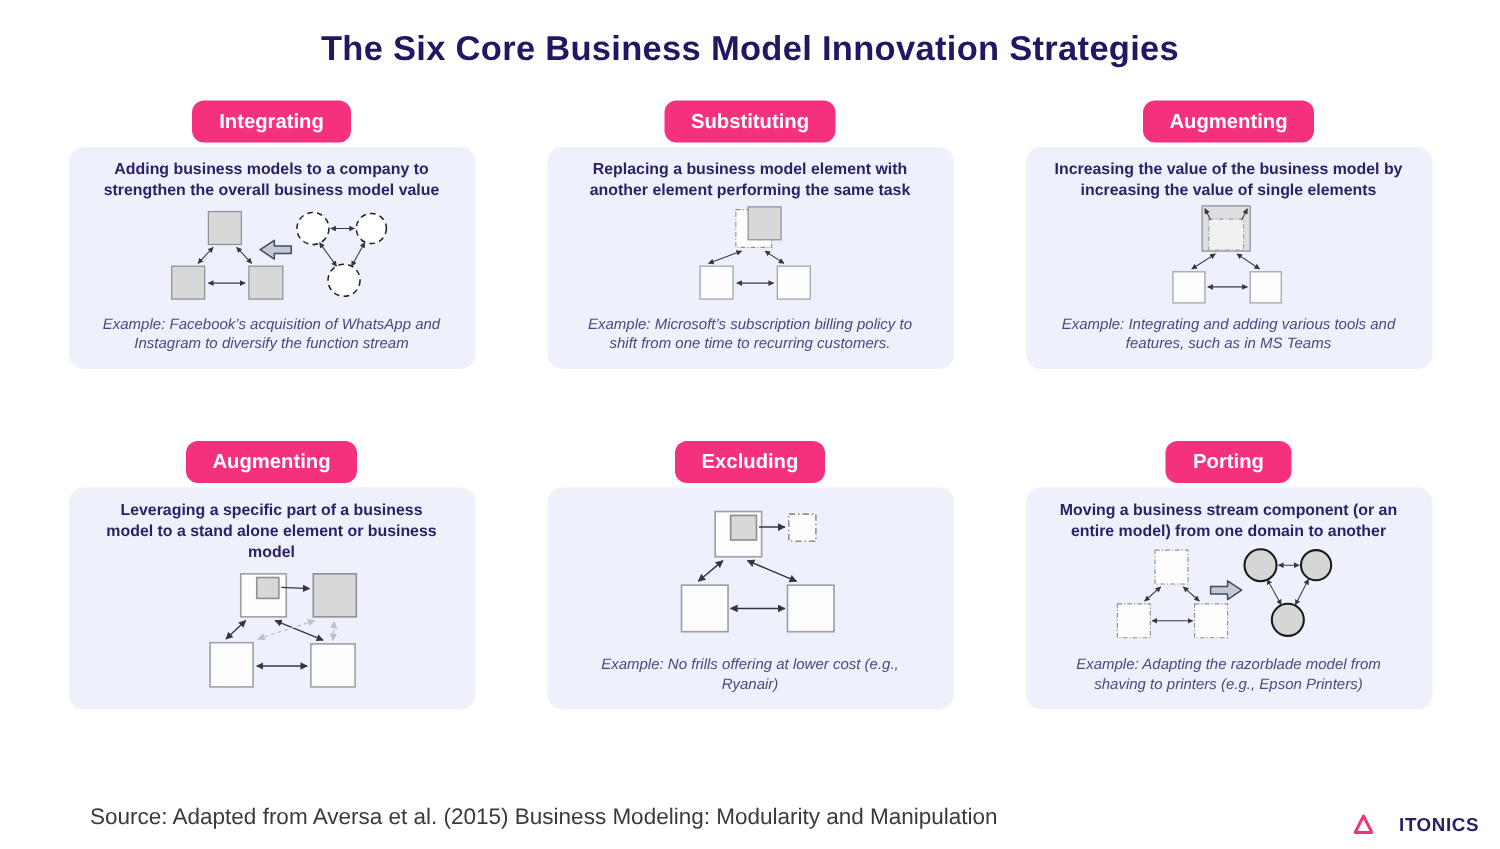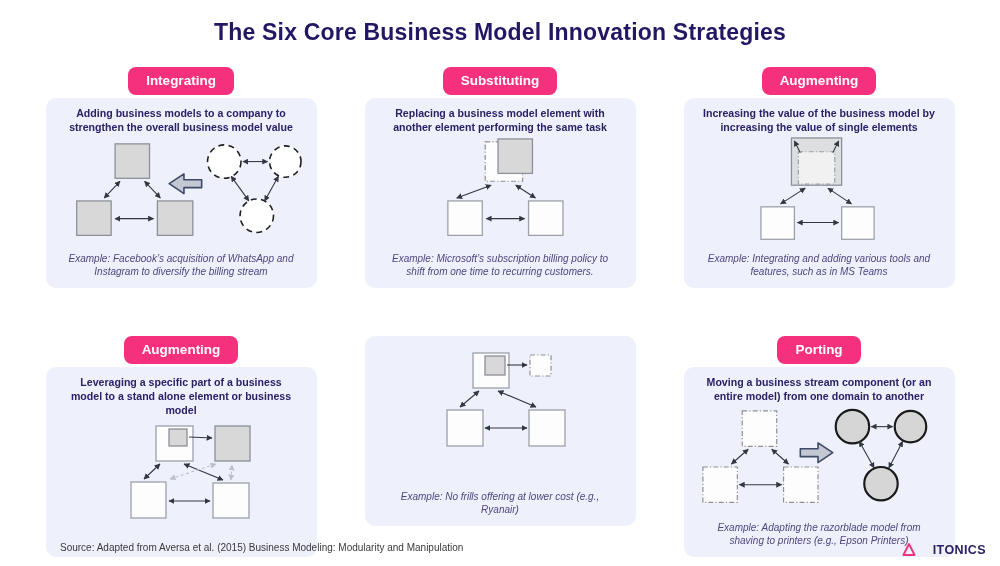--- a/index.html
+++ b/index.html
@@ -15,33 +15,33 @@
   .grid {
     display:grid; grid-template-columns:repeat(3,271px);
     column-gap:41px; row-gap:14px; justify-content:center; margin-top:21px;gap:48px;
   }
   .badge-row { text-align:center; height:28px; margin-bottom:3px; }
   .badge {
     display:inline-block; background:#F5317E; color:#fff; font-weight:bold;
     font-size:13.5px; padding:6px 18px; border-radius:8px; line-height:1.2;
   }
   .panel {
-    background:#EEF0FB; border-radius:10px; height:190px; box-sizing:border-box;
+    background:#EEF0FB; border-radius:10px; height:148px; box-sizing:border-box;
     display:flex; flex-direction:column; align-items:center; padding:9px 0 0;
   }
   .desc {
     font-size:10.6px; font-weight:bold; color:#2B2166; text-align:center;
     line-height:1.3; padding:0 18px;
   }
   .diagram { margin-top:1px; display:block; }
   .example {
     font-style:italic; font-size:10px; color:#4E4680; text-align:center;
     line-height:1.32; margin-top:auto; padding:0 20px 10px;
   }
-  .source { position:absolute; left:60px; bottom:13px; font-size:10px; color:#3A3A3A; }
+  .source { position:absolute; left:60px; bottom:13px; font-size:15px; color:#3A3A3A; }
   .logo { position:absolute; right:14px; bottom:9px; display:flex; align-items:center; gap:17px; }
   .logo-text { font-size:12.5px; font-weight:bold; color:#2A2065; letter-spacing:0.4px; }
 
   
   .sq-gray  { fill:#D8D8D8; stroke:#8C9097; stroke-width:1.3; }
   .sq-lgray { fill:#DCDEDF; stroke:#8C9097; stroke-width:1.3; }
   .sq-white { fill:#FDFDFE; stroke:#9CA1A9; stroke-width:1.3; }
   .sq-dash  { fill:#FDFDFE; stroke:#8F8F8F; stroke-width:1.2; stroke-dasharray:5 2.2 1.2 2.2; }
   .sq-dash-inner { fill:#F1F1F1; stroke:#9A9EA4; stroke-width:1.2; stroke-dasharray:5 2.2 1.2 2.2; }
   .circ-dash { fill:#ffffff; stroke:#1F1F1F; stroke-width:1.6; stroke-dasharray:6 4.5; }
@@ -86,21 +86,21 @@
         <polygon class="bigarrow" points="146,44.5 128,44.5 128,38.5 113,48.5 128,58.5 128,52.5 146,52.5"></polygon>
         <g>
           <circle class="circ-dash" cx="169" cy="26" r="17"></circle>
           <circle class="circ-dash" cx="231" cy="26" r="16"></circle>
           <circle class="circ-dash" cx="202" cy="81" r="17"></circle>
           <line class="conn" x1="188" y1="26" x2="213" y2="26" marker-start="url(#ah)" marker-end="url(#ah)"></line>
           <line class="conn" x1="176" y1="41" x2="194" y2="66" marker-start="url(#ah)" marker-end="url(#ah)"></line>
           <line class="conn" x1="224" y1="41" x2="210" y2="66" marker-start="url(#ah)" marker-end="url(#ah)"></line>
         </g>
       </svg>
-      <div class="example">Example: Facebook’s acquisition of WhatsApp and Instagram to diversify the billing stream</div>
+      <div class="example">Example: Facebook’s acquisition of WhatsApp and Instagram to diversify the function stream</div>
     </div>
   </div>
 
   <div class="cell">
     <div class="badge-row">
       <span class="badge">Substituting</span>
     </div>
     <div class="panel">
       <div class="desc">Replacing a business model element with another element performing the same task</div>
       <svg class="diagram" width="250" height="118" viewBox="0 0 250 118">
@@ -153,20 +153,23 @@
         <line class="conn" x1="104" y1="46" x2="88" y2="61" marker-start="url(#ah)" marker-end="url(#ah)"></line>
         <line class="conn" x1="128" y1="46" x2="167" y2="62" marker-start="url(#ah)" marker-end="url(#ah)"></line>
         <line class="conn" x1="113" y1="83" x2="154" y2="83" marker-start="url(#ah)" marker-end="url(#ah)"></line>
         <line class="conng" x1="114" y1="61" x2="160" y2="46" marker-start="url(#ahg)" marker-end="url(#ahg)"></line>
         <line class="conng" x1="175" y1="62" x2="176" y2="47" marker-start="url(#ahg)" marker-end="url(#ahg)"></line>
       </svg>
     </div>
   </div>
 
   <div class="cell">
+    <div class="badge-row">
+      <span class="badge">Excluding</span>
+    </div>
     <div class="panel">
       <svg class="diagram" width="250" height="118" viewBox="0 0 250 118">
         <rect class="sq-white" x="98" y="7" width="36" height="35"></rect>
         <rect class="sq-gray" x="110" y="10" width="20" height="19"></rect>
         <rect class="sq-dash" x="155" y="9" width="21" height="21"></rect>
         <line class="conn" x1="132" y1="19" x2="152" y2="19" marker-end="url(#ah)"></line>
         <rect class="sq-white" x="72" y="64" width="36" height="36"></rect>
         <rect class="sq-white" x="154" y="64" width="36" height="36"></rect>
         <line class="conn" x1="104" y1="45" x2="85" y2="61" marker-start="url(#ah)" marker-end="url(#ah)"></line>
         <line class="conn" x1="123" y1="45" x2="161" y2="61" marker-start="url(#ah)" marker-end="url(#ah)"></line>

